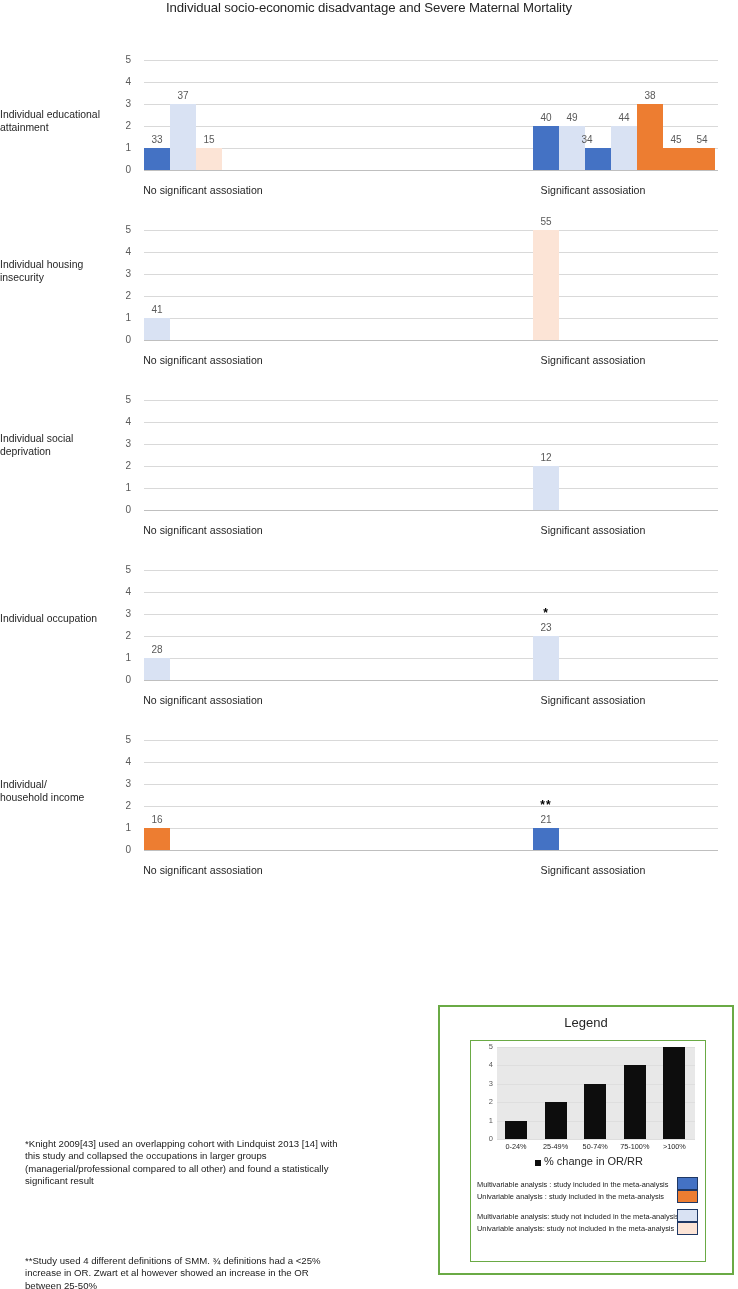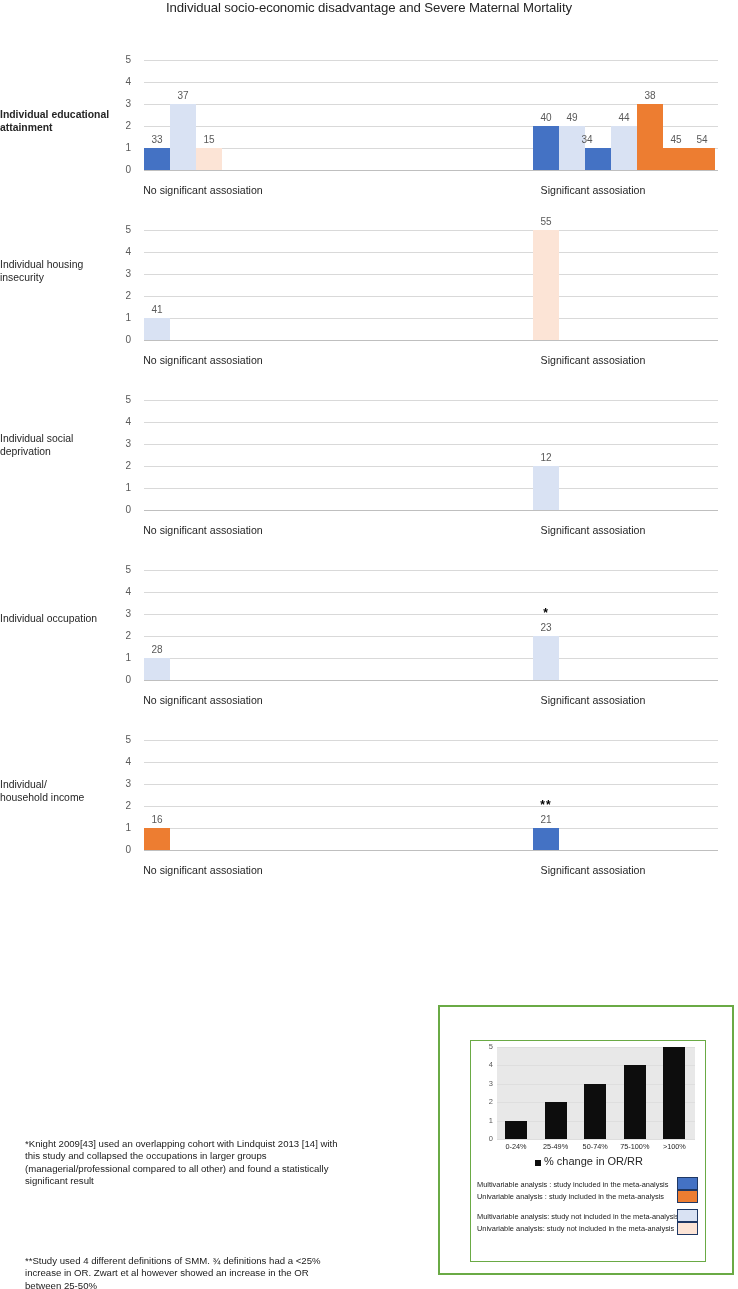--- a/index.html
+++ b/index.html
@@ -223,21 +223,21 @@
     box-sizing: border-box;
   }
 </style>
 </head>
 <body>
 
 <div class="fig-title">Individual socio-economic disadvantage and Severe Maternal Mortality</div>
 
 <div id="panels-root">
     <div class="panel" style="top: 55px;">
-      <div class="panel-label" style="top: 53px; font-weight: bold;">
+      <div class="panel-label" style="top: 53px;">
         <div>Individual educational</div>
         <div>attainment</div>
       </div>
       <div class="plot">
         <div class="gridline" style="top: 0px;"></div>
         <div class="ytick" style="top: -5px;">5</div>
         <div class="gridline" style="top: 22px;"></div>
         <div class="ytick" style="top: 17px;">4</div>
         <div class="gridline" style="top: 44px;"></div>
         <div class="ytick" style="top: 39px;">3</div>
@@ -373,20 +373,21 @@
         <div class="xcat" style="left: -20px; width: 180px; top: 124px;">No significant assosiation</div>
         <div class="xcat" style="left: 370px; width: 180px; top: 124px;">Significant assosiation</div>
       </div>
     </div>
   </div>
 
 <div class="footnote" style="top:1138px;">*Knight 2009[43] used an overlapping cohort with Lindquist 2013 [14] with this study and collapsed the occupations in larger groups (managerial/professional compared to all other) and found a statistically significant result</div>
 <div class="footnote" style="top:1222px;margin-top:33px;">**Study used 4 different definitions of SMM. ¾ definitions had a &lt;25% increase in OR. Zwart et al however showed an increase in the OR between 25-50%</div>
 
 <div class="legend-box">
+  <div class="legend-title">Legend</div>
   <div class="legend-inner">
     <div class="mini-chart">
       <div class="mini-plotbg"></div>
       <div id="mini-grid-root">
           <div class="mini-grid" style="top: 0px;"></div>
           <div class="mini-ytick" style="top: -4px;">5</div>
           <div class="mini-grid" style="top: 18.4px;"></div>
           <div class="mini-ytick" style="top: 14.4px;">4</div>
           <div class="mini-grid" style="top: 36.8px;"></div>
           <div class="mini-ytick" style="top: 32.8px;">3</div>

